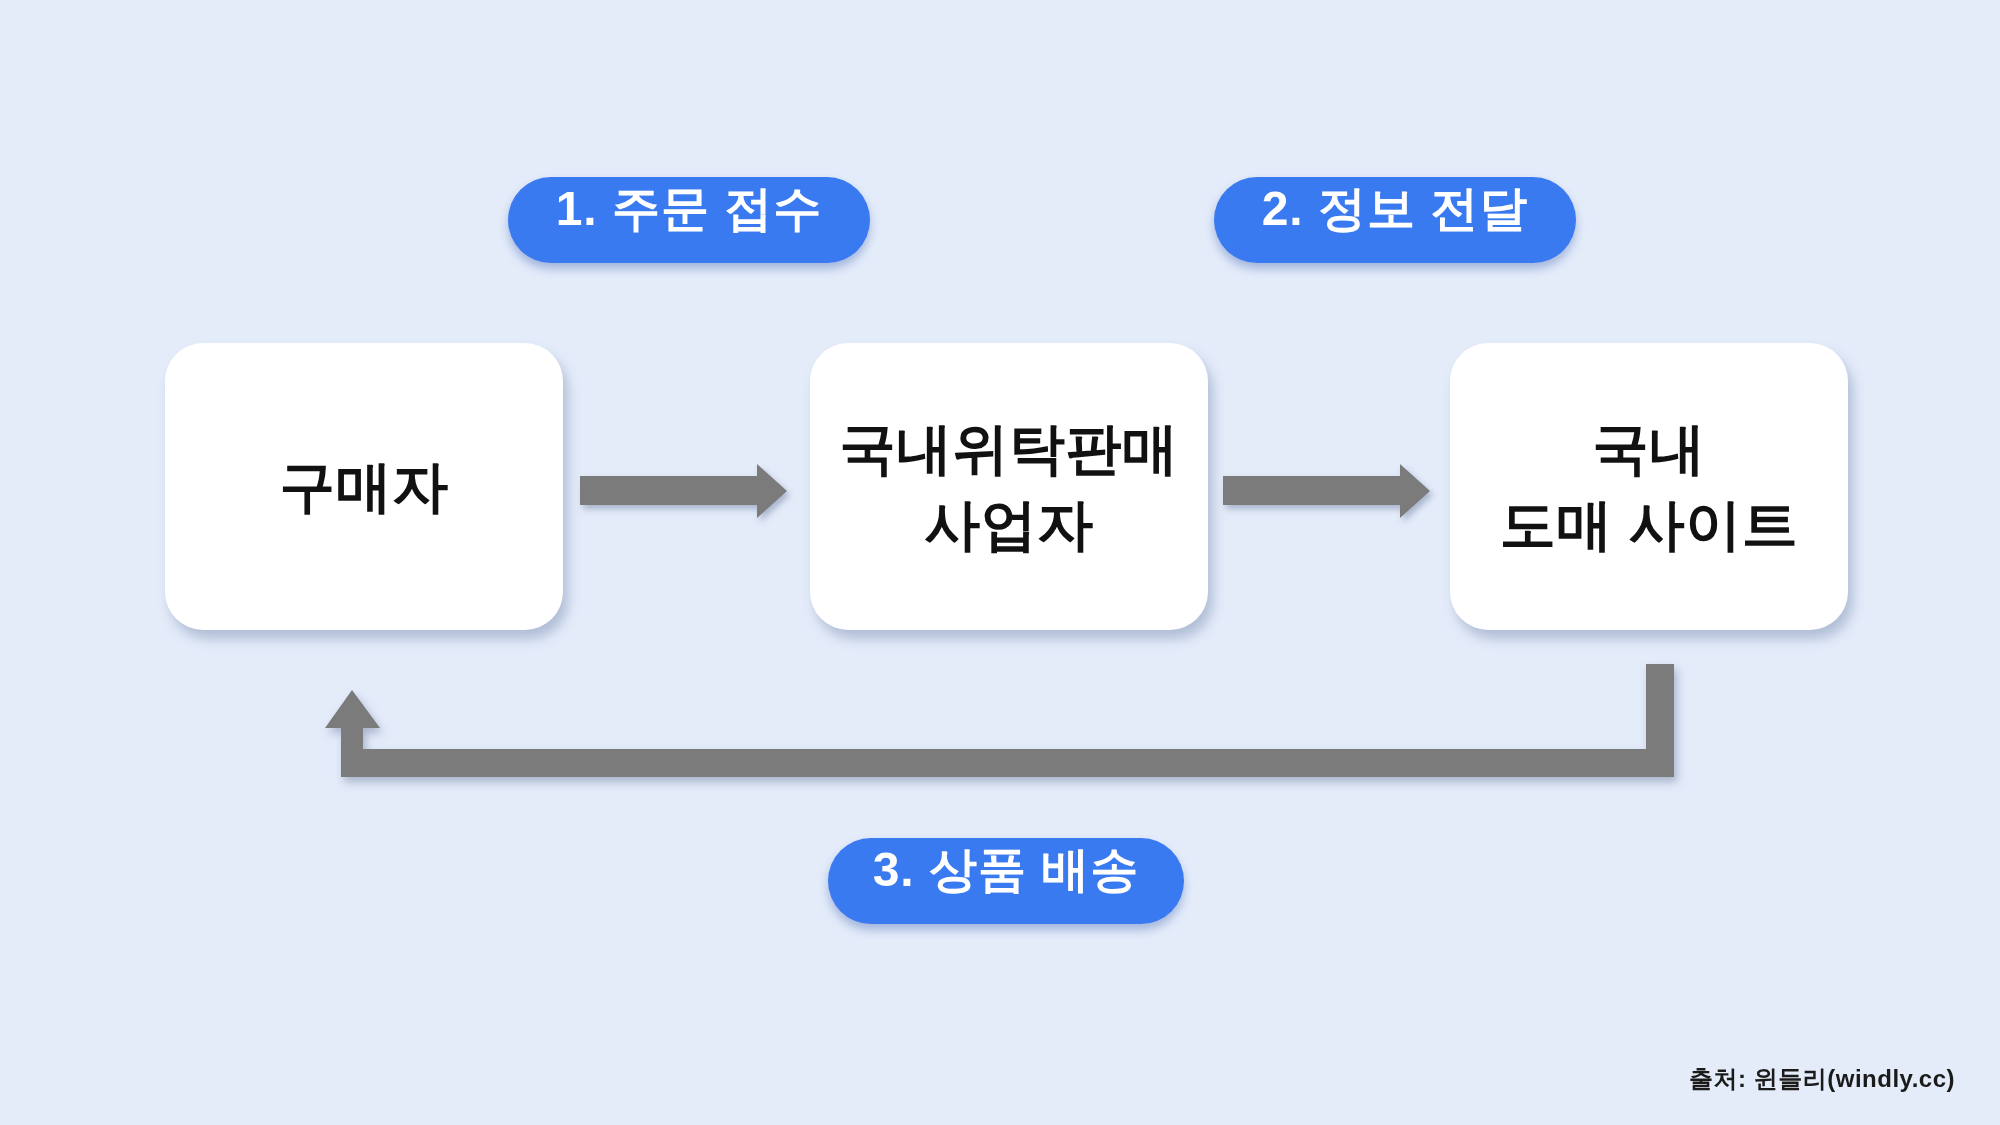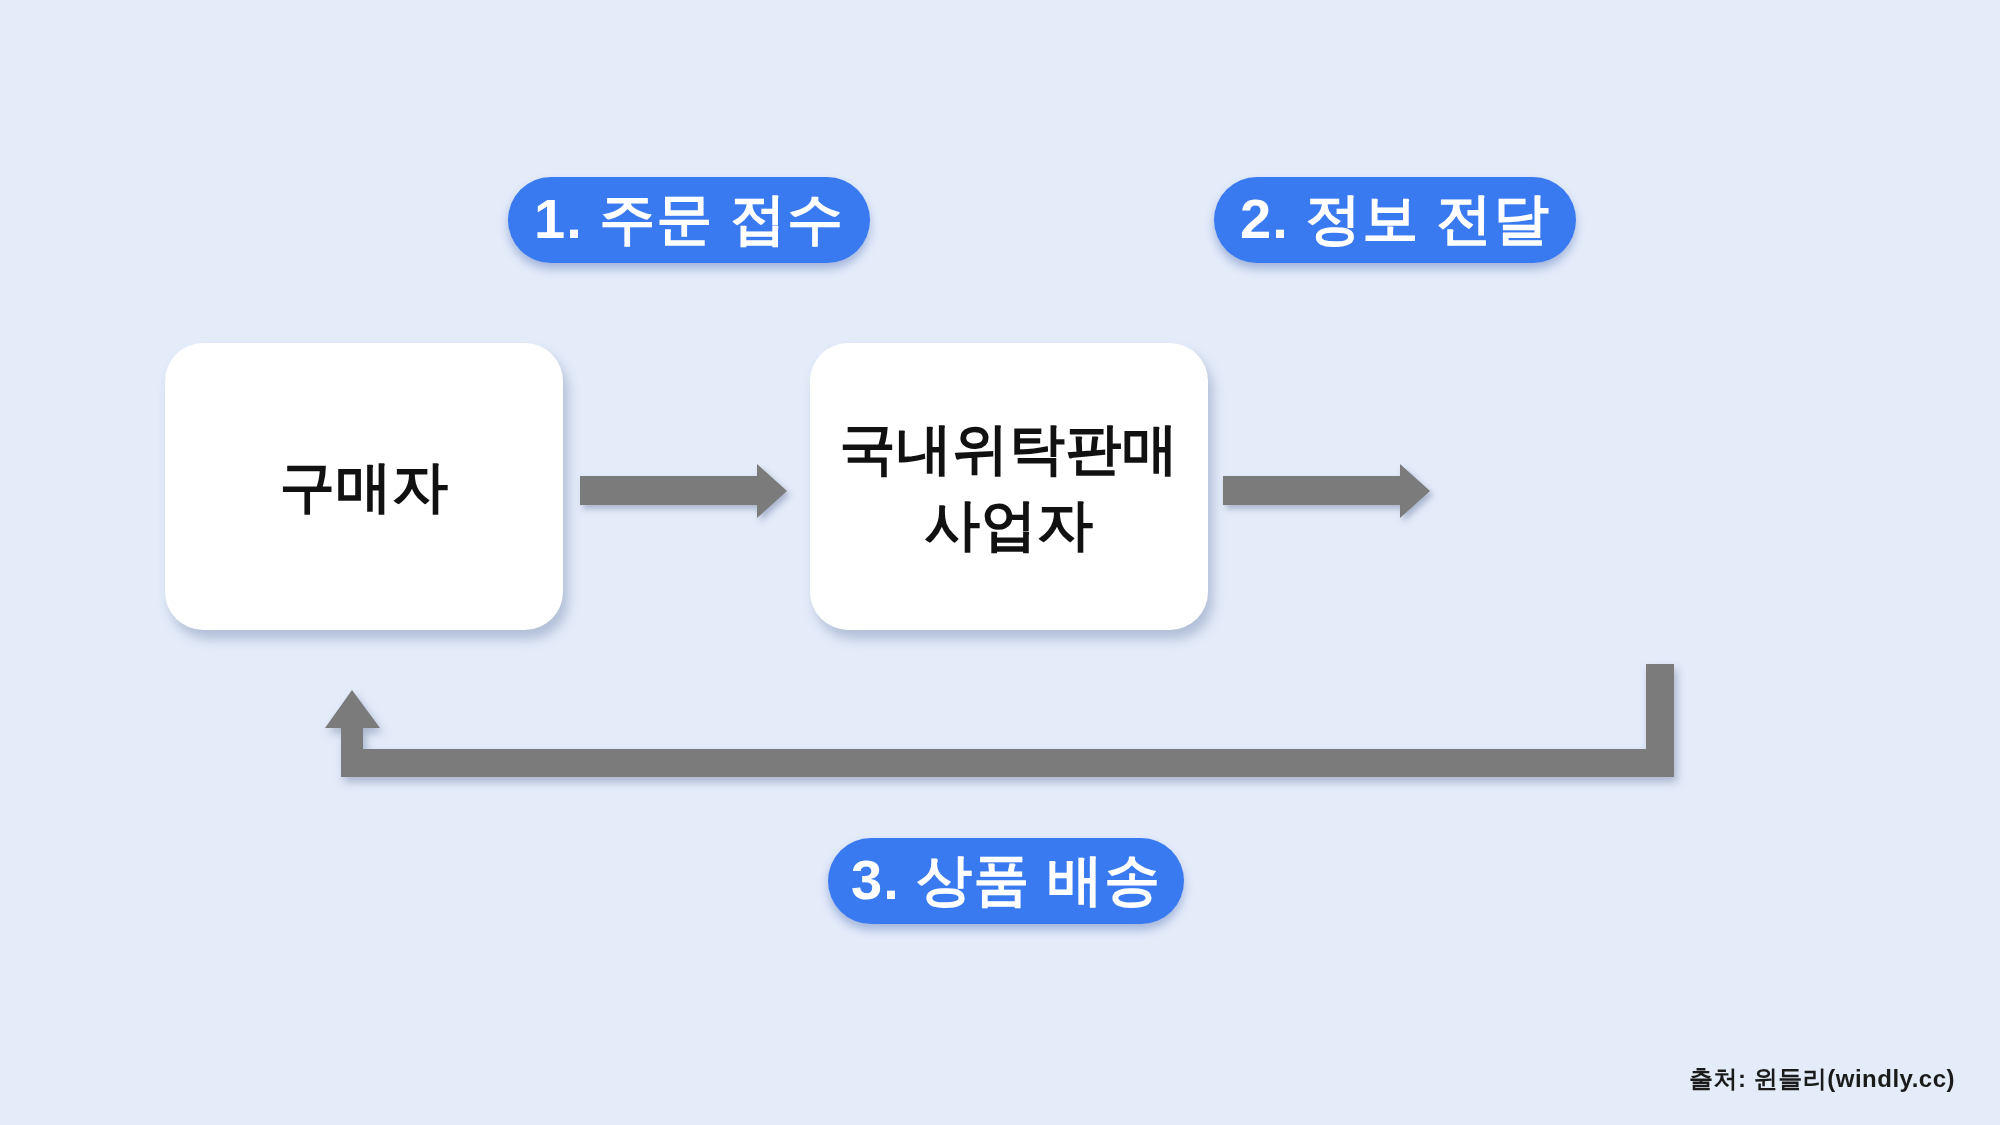--- a/index.html
+++ b/index.html
@@ -23,25 +23,24 @@
     width: 2000px;
     height: 1125px;
     background: var(--bg);
   }
   .pill {
     position: absolute;
     height: 86px;
     border-radius: 43px;
     background: var(--pill-blue);
     color: var(--pill-text);
-    font-size: 56px;
+    font-size: 48px;
     font-weight: 700;
     letter-spacing: 1px;
     display: flex;
-    align-items: center;
     justify-content: center;
     box-shadow: 0 6px 10px rgba(85, 115, 185, 0.45);
     white-space: nowrap;
   }
   .pill-1 { left: 508px; top: 177px; width: 362px; }
   .pill-2 { left: 1214px; top: 177px; width: 362px; }
   .pill-3 { left: 828px; top: 838px; width: 356px; }
   .node {
     position: absolute;
     top: 343px;
@@ -107,20 +106,24 @@
   <div class="node node-2">
     <span class="node-line">국내위탁판매</span>
     <span class="node-line">사업자</span>
   </div>
 
   <div class="node node-1">
     <span class="node-line">구매자</span>
 
   </div>
 
+  <div class="node node-3">
+    <span class="node-line">국내</span>
+    <span class="node-line">도매 사이트</span>
+  </div>
 
   <svg class="flow-arrow flow-arrow-1" viewBox="0 0 207 54" aria-hidden="true">
     <polygon class="arrow-shape" points="0,12 177,12 177,0 207,27 177,54 177,41 0,41" fill="#7b7b7b"></polygon>
   </svg>
 
   <svg class="flow-arrow flow-arrow-2" viewBox="0 0 207 54" aria-hidden="true">
     <polygon class="arrow-shape" points="0,12 177,12 177,0 207,27 177,54 177,41 0,41" fill="#7b7b7b"></polygon>
   </svg>
 
   <svg class="return-arrow" viewBox="0 0 1360 125" aria-hidden="true">

